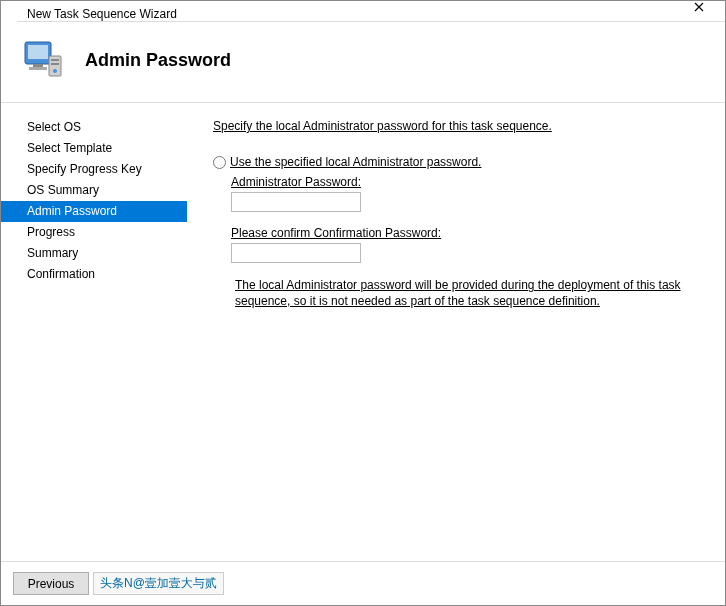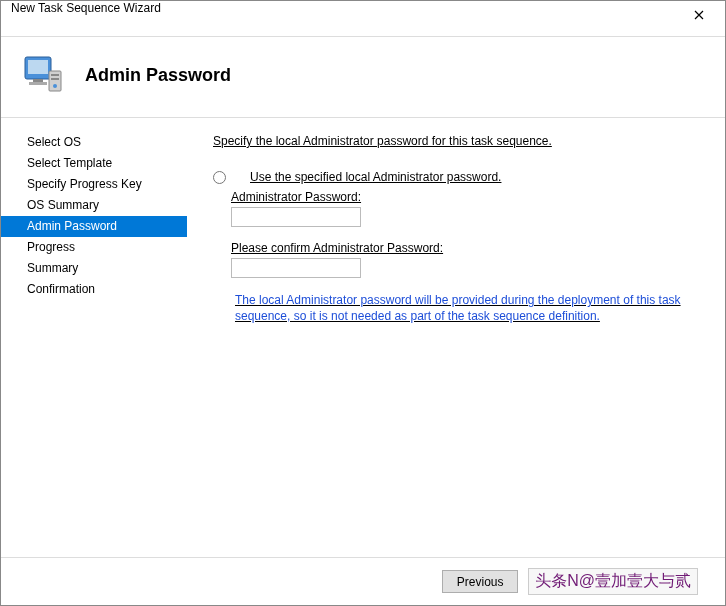--- a/index.html
+++ b/index.html
@@ -8,25 +8,26 @@
   font-size: 12px;
   background: #fff;
   width: 726px;
   height: 606px;
   border: 1px solid #888;
   display: flex;
   flex-direction: column;
   color: #000;
 }
 .titlebar {
-  height: 36px;
+  height: 21px;
   display: flex;
-  align-items: flex-start;
+  align-items: flex-end;
   padding: 0 6px 0 10px;
   border-bottom: 1px solid #ddd;
+  margin-left: 16px;
 }
 .titlebar .title { flex: 1; font-size: 12px; }
 .titlebar .close {
   width: 40px; height: 28px;
   display: flex; align-items: center; justify-content: center;
   font-size: 14px; cursor: default;
 }
 .header {
   padding: 14px 20px 18px 18px;
   display: flex;
@@ -53,52 +54,50 @@
 .sidebar .item.selected {
   background: #0078d7;
   color: #fff;
 }
 .main {
   flex: 1;
   padding: 16px 20px 0 26px;
   text-decoration: underline;
 }
 .instruction { margin-bottom: 22px; }
-.opt { display: flex; gap: 24px; margin-bottom: 6px; align-items: flex-end; }
+.opt { display: flex; gap: 4px; margin-bottom: 6px; align-items: flex-end; }
 .opt input[type=radio] { margin-top: 1px; width: 13px; height: 13px; accent-color: #0078d7; }
 .subfield { margin-left: 18px; margin-top: 6px; margin-bottom: 14px; }
 .subfield label { display: block; margin-bottom: 3px; }
 .subfield input {
   width: 130px; height: 20px;
   border: 1px solid #bbb;
   background: #fff;
   padding: 0 4px;
   font-family: inherit; font-size: 12px;
 }
 .opt2 { margin-top: 28px; }
-.helptext { margin-left: 22px; margin-top: 6px; line-height: 16px; color: #1d4ed8; }
+.helptext { margin-left: 22px; margin-top: 6px; line-height: 16px; color: #000000; }
 .footer {
   border-top: 1px solid #ddd;
-  padding: 10px 27px;
+  padding: 10px 12px;
   display: flex;
-  justify-content: flex-end;
-  gap: 6px;
   align-items: center;
 }
 .footer button {
   min-width: 76px; height: 23px;
   border: 1px solid #adadad;
   background: #e1e1e1;
   font-family: inherit; font-size: 12px;
   padding: 0 12px;
   cursor: default;
 }
 .watermark {
-  font-size: 16px;
-  color: #701a75;
+  font-size: 12px;
+  color: #0369a1;
   padding: 2px 6px;
   border: 1px solid #ccc;
   background: #f7f7f7;
   margin-left: 4px;
 }
 </style>
 </head>
 <body>
 
 <div class="titlebar">
@@ -141,21 +140,21 @@
 
     <div class="opt">
       <input type="radio" name="pwopt" style="">
       <span>Use the specified local Administrator password.</span>
     </div>
     <div class="subfield">
       <label>Administrator Password:</label>
       <input type="password" value="" style="">
     </div>
     <div class="subfield">
-      <label>Please confirm Administrator Password:</label>
+      <label>Please confirm Confirmation Password:</label>
       <input type="password" value="" style="">
     </div>
 
     <p class="helptext">The local Administrator password will be provided during the deployment of this task sequence, so it is not needed as part of the task sequence definition.</p>
   </div>
 </div>
 
 <div class="footer">
   <button>Previous</button>
   <span class="watermark">头条N@壹加壹大与贰</span>

